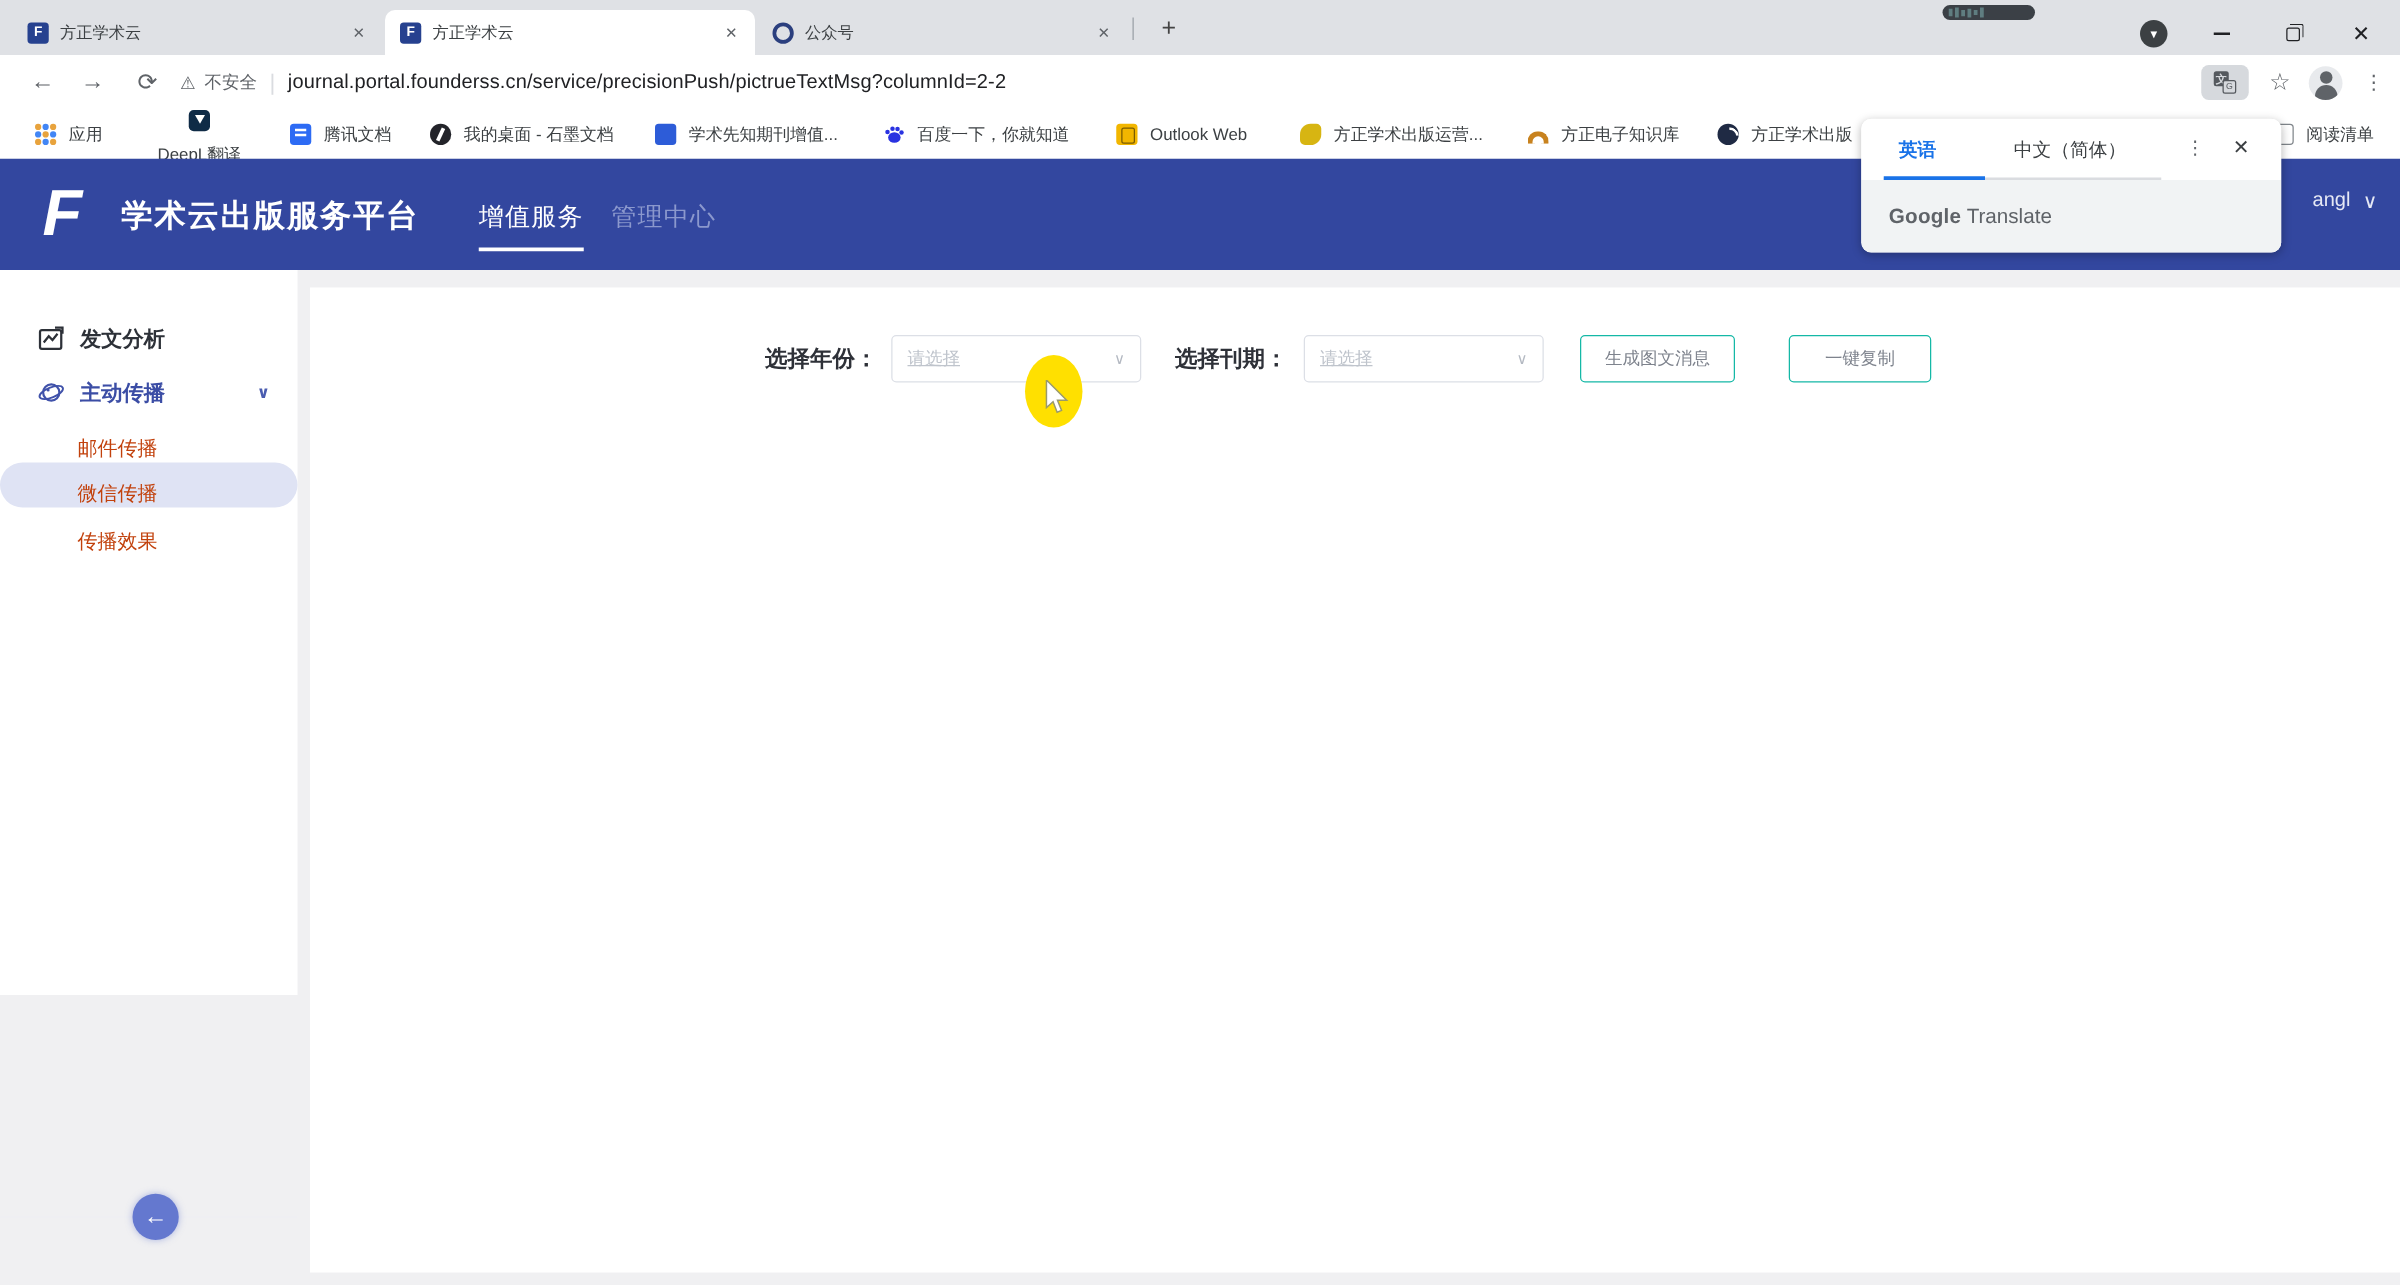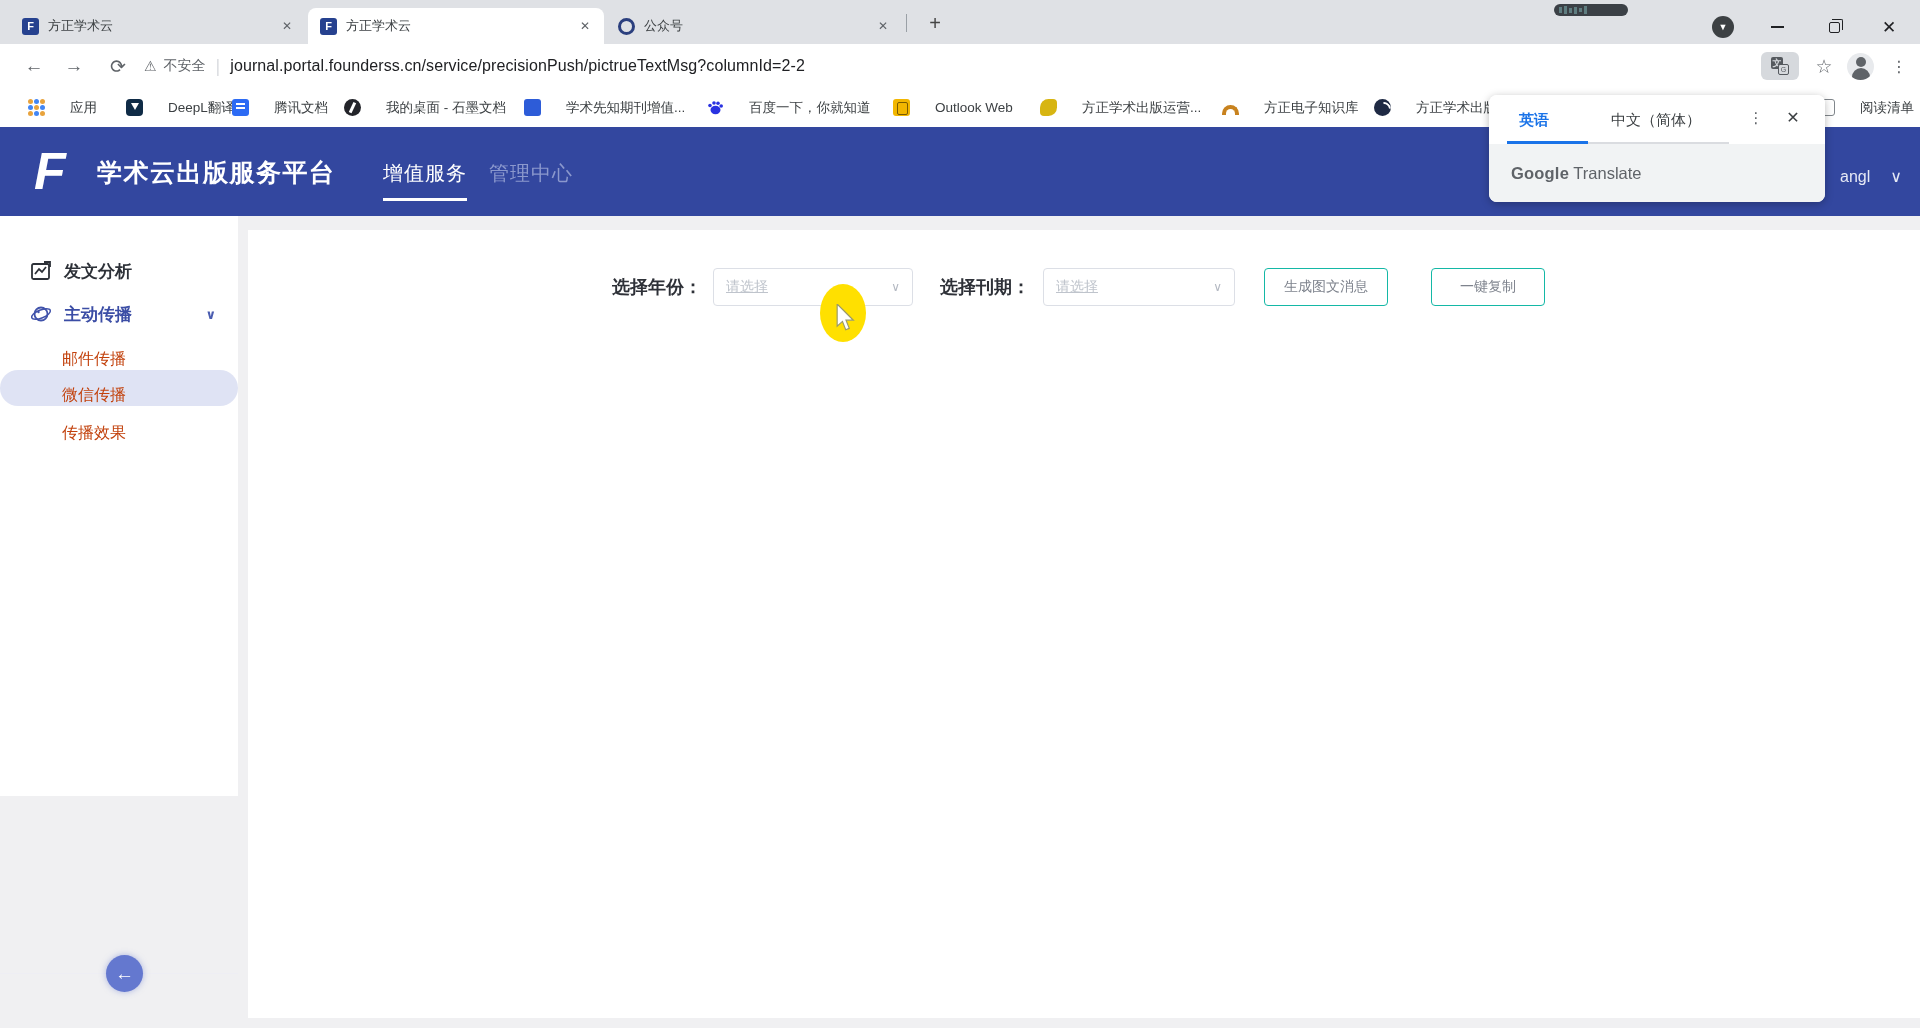--- a/index.html
+++ b/index.html
@@ -39,21 +39,21 @@
   .g-translate-ic .a { position:absolute; left:0; top:0; width:12px; height:12px; background:#55595e; border-radius:2px; color:#d6d9dd; font-size:9px; font-weight:bold; display:flex; align-items:center; justify-content:center; }
   .g-translate-ic .b { position:absolute; right:0; bottom:0; width:11px; height:11px; background:#d6d9dd; border:1.4px solid #55595e; border-radius:2px; color:#55595e; font-size:7px; display:flex; align-items:center; justify-content:center; }
   .star-ic { width:34px; text-align:center; font-size:19px; color:#5f6368; }
   .avatar { width:27px; height:27px; border-radius:50%; background:#e8eaed; margin:0 10px 0 6px; position:relative; overflow:hidden; }
   .avatar .head { position:absolute; left:8.5px; top:4px; width:10px; height:10px; border-radius:50%; background:#5f6368; }
   .avatar .body { position:absolute; left:4.5px; top:15px; width:18px; height:12px; border-radius:9px 9px 0 0; background:#5f6368; }
   .kebab { width:30px; text-align:center; font-size:16px; color:#5f6368; margin-right:6px; }
 
   
   .bmbar { position:absolute; left:0; top:88px; width:1920px; height:39px; background:#ffffff; }
-  .bm { position:absolute; top:0; height:39px; display:flex; align-items:center; gap:25px; }
+  .bm { position:absolute; top:0; height:39px; display:flex; align-items:center; gap:10px; }
   .bm-label { font-size:13.5px; color:#3c4043; white-space:nowrap; }
   .bm-ic { width:17px; height:17px; flex:0 0 auto; border-radius:3px; }
   .ic-grid { display:grid; grid-template-columns:repeat(3,5px); grid-template-rows:repeat(3,5px); gap:1px; width:17px; height:17px; border-radius:0; }
   .ic-grid i { border-radius:50%; }
   .ic-deepl { background:#0f2b46; border-radius:4px; position:relative; }
   .ic-deepl::after { content:""; position:absolute; left:5px; top:4px; width:0; height:0; border-left:4px solid transparent; border-right:4px solid transparent; border-top:7px solid #fff; }
   .ic-tdocs { background:#2d6bf4; border-radius:3px; position:relative; }
   .ic-tdocs::after { content:""; position:absolute; left:4px; top:4px; width:9px; height:2px; background:#fff; box-shadow:0 4px 0 #fff; }
   .ic-shimo { background:#23242a; border-radius:50%; position:relative; }
   .ic-shimo::after { content:""; position:absolute; left:7px; top:3px; width:2.5px; height:11px; background:#fff; transform:rotate(25deg); }
@@ -67,21 +67,21 @@
   .ic-rlist { background:#fff; border:1.6px solid #80868b; border-radius:3px; position:relative; }
 
   
   .appheader { position:absolute; left:0; top:127px; width:1920px; height:89px; background:#33479f; }
   .logo-f { position:absolute; left:34px; top:18px; font-size:52px; font-weight:bold; font-style:italic; color:#ffffff; line-height:52px; }
   .app-title { position:absolute; left:97px; top:29px; font-size:25px; font-weight:600; color:#ffffff; letter-spacing:1.5px; }
   .nav-item { position:absolute; top:33px; font-size:20px; letter-spacing:1px; }
   .nav-item.active { color:#ffffff; }
   .nav-item.active::after { content:""; position:absolute; left:0; right:0; bottom:-14px; height:3px; background:#ffffff; }
   .nav-item.muted { color:#8b98cd; }
-  .user-box { position:absolute; right:18px; top:40px; color:#e6e9f5; font-size:16px; display:flex; align-items:center; gap:20px; }
+  .user-box { position:absolute; right:18px; top:24px; color:#e6e9f5; font-size:16px; display:flex; align-items:center; gap:10px; }
 
   
   .tpopup { position:absolute; left:1489px; top:95px; width:336px; height:107px; background:#ffffff; border-radius:8px; box-shadow:0 2px 8px rgba(0,0,0,0.28); z-index:50; overflow:hidden; }
   .tpopup .tabs { position:relative; height:49px; background:#fff; }
   .tpopup .ttab { position:absolute; top:16px; font-size:15px; }
   .tpopup .ttab.src { left:30px; color:#1a73e8; font-weight:600; }
   .tpopup .ttab.dst { left:122px; color:#3c4043; }
   .tpopup .gray-line { position:absolute; left:18px; width:222px; bottom:0; height:2px; background:#dadce0; }
   .tpopup .blue-line { position:absolute; left:18px; width:81px; bottom:0; height:3px; background:#1a73e8; }
   .tpopup .pop-kebab { position:absolute; left:256px; top:14px; font-size:15px; color:#5f6368; width:22px; text-align:center; }
@@ -192,21 +192,21 @@
           <i style="background:#e8a33d"></i>
         <i style="background:#4286f5"></i>
           <i style="background:#e8a33d"></i>
           <i style="background:#4286f5"></i>
         <i style="background:#e8a33d"></i>
           <i style="background:#4286f5"></i>
           <i style="background:#e8a33d"></i>
       </span>
       <span class="bm-label">应用</span>
     </div>
-    <div class="bm" style="left:126px;">
+    <div class="bm" style="left:126px;flex-direction:column;">
       <span class="bm-ic ic-deepl"></span>
       <span class="bm-label">DeepL翻译</span>
     </div>
     <div class="bm" style="left:232px;">
       <span class="bm-ic ic-tdocs"></span>
       <span class="bm-label">腾讯文档</span>
     </div>
     <div class="bm" style="left:344px;">
       <span class="bm-ic ic-shimo"></span>
       <span class="bm-label">我的桌面 - 石墨文档</span>

